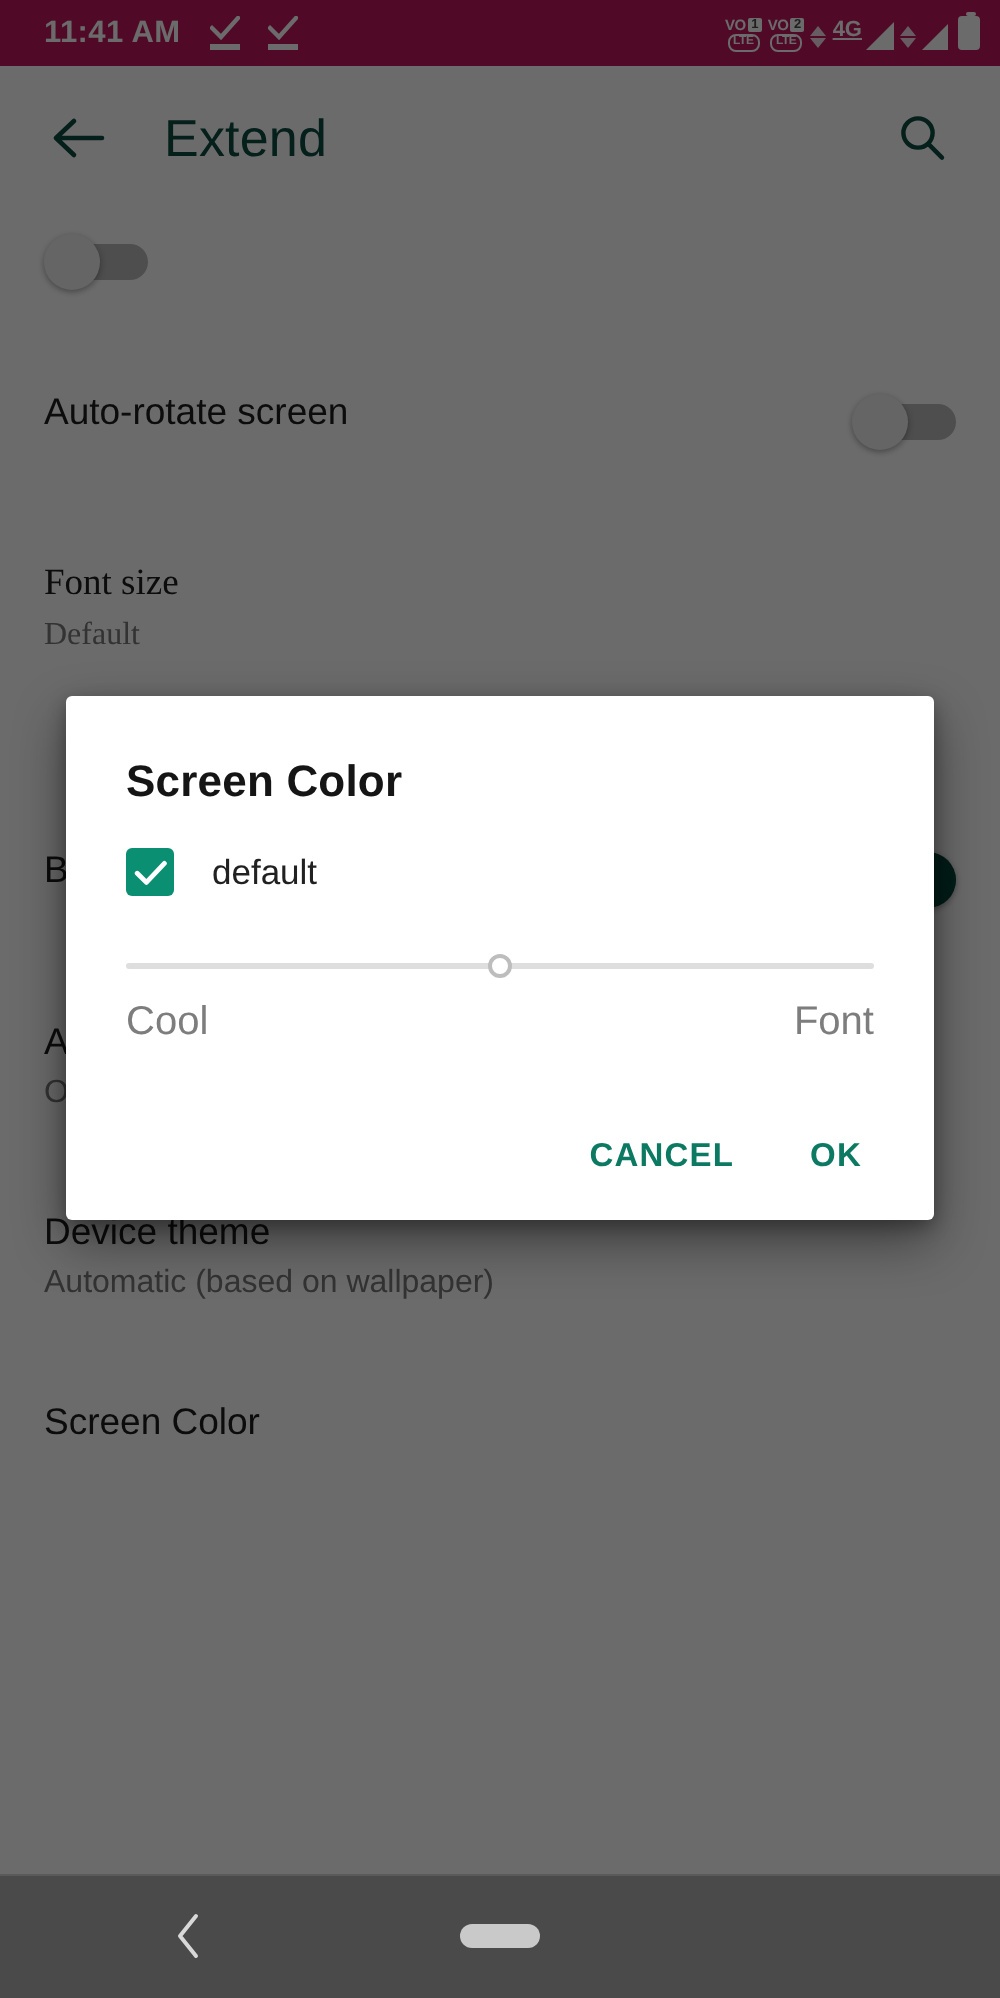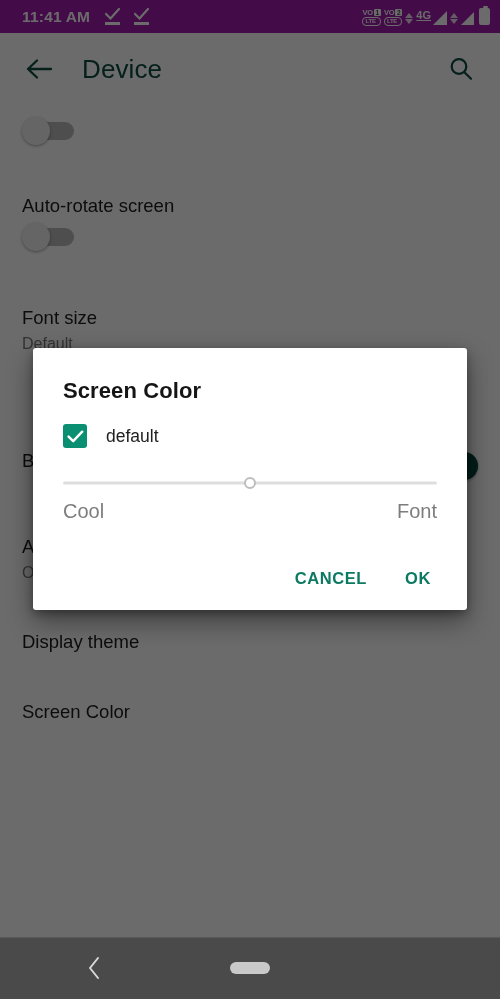--- a/index.html
+++ b/index.html
@@ -24,21 +24,21 @@
   #dim {
     position:absolute; inset:0;
     background:rgba(0,0,0,0.58);
     z-index:40;
   }
 
   
   .statusbar {
     position:relative;
     height:33px;
-    background:#a21caf;
+    background:#be185d;
     display:flex; align-items:center;
     padding:0 10px 0 22px;
     color:#ffffff;
   }
   .sb-time {
     font-size:15.5px; font-weight:bold;
     letter-spacing:0.2px;
     color:#ffffff;
   }
   .sb-left-icons { display:flex; align-items:center; gap:12px; margin-left:14px; }
@@ -47,21 +47,21 @@
 
   .dl-check { width:17px; height:18px; position:relative; }
   .dl-check .tick {
     position:absolute; top:0; left:1px; width:15px; height:12px;
   }
   .dl-check .bar {
     position:absolute; bottom:1px; left:1px; width:15px; height:3px;
     background:#fff;
   }
 
-  .volte { display:flex; flex-direction:column; gap:1px; }
+  .volte { display:flex; flex-direction:column; align-items:center; gap:1px; }
   .volte-top { display:flex; align-items:center; gap:1px; }
   .volte-vo { font-size:7.5px; font-weight:bold; line-height:7px; letter-spacing:-0.2px; }
   .volte-num {
     background:#fff; color:#4a4a4a; font-size:6.5px; font-weight:bold;
     width:7px; height:7px; line-height:7px; text-align:center; border-radius:1px;
   }
   .volte-lte {
     font-size:6px; font-weight:bold; line-height:7px;
     border:1px solid #fff; border-radius:4px;
     padding:0px 2px; letter-spacing:-0.2px;
@@ -267,50 +267,50 @@
         <span class="batt"></span>
       </div>
     </div>
 
     <div class="appbar">
       <span class="appbar-back">
         <svg width="27" height="22" viewBox="0 0 27 22">
           <path d="M2 11 H25 M2 11 L11 2.5 M2 11 L11 19.5" stroke="#0c4a3e" stroke-width="2.3" fill="none" stroke-linecap="round" stroke-linejoin="round"></path>
         </svg>
       </span>
-      <span class="appbar-title">Device</span>
+      <span class="appbar-title">Extend</span>
       <span class="appbar-grow"></span>
       <span class="appbar-search">
         <svg width="26" height="26" viewBox="0 0 26 26">
           <circle cx="11" cy="10.5" r="7.3" stroke="#0c4a3e" stroke-width="2.2" fill="none"></circle>
           <path d="M16.4 16.2 L23 22.8" stroke="#0c4a3e" stroke-width="2.2" stroke-linecap="round"></path>
         </svg>
       </span>
     </div>
 
     <div class="list">
 
       <div class="row" style="padding-top:8px;">
         <span class="switch">
           <span class="track"></span>
             <span class="thumb"></span>
         </span>
       </div>
 
-      <div class="row" style="padding-top:32px;flex-direction:column;">
+      <div class="row" style="padding-top:32px;">
         <div class="row-text">
           <div class="row-title">Auto-rotate screen</div>
         </div>
         <span class="switch">
           <span class="track"></span>
             <span class="thumb"></span>
         </span>
       </div>
 
-      <div class="row" style="padding-top:38px;">
+      <div class="row" style="padding-top:38px;font-family:Liberation Serif, serif;">
         <div class="row-text">
           <div class="row-title">Font size</div>
           <div class="row-sub">Default</div>
         </div>
       </div>
 
       <div class="row" style="padding-top:78px;">
         <div class="row-text">
           <div class="row-title">Blink light</div>
         </div>
@@ -322,21 +322,22 @@
 
       <div class="row" style="padding-top:38px;">
         <div class="row-text">
           <div class="row-title">Ambient display</div>
           <div class="row-sub">Off</div>
         </div>
       </div>
 
       <div class="row" style="padding-top:30px;">
         <div class="row-text">
-          <div class="row-title">Display theme</div>
+          <div class="row-title">Device theme</div>
+          <div class="row-sub">Automatic (based on wallpaper)</div>
         </div>
       </div>
 
       <div class="row" style="padding-top:30px;">
         <div class="row-text">
           <div class="row-title">Screen Color</div>
         </div>
       </div>
 
     </div>

